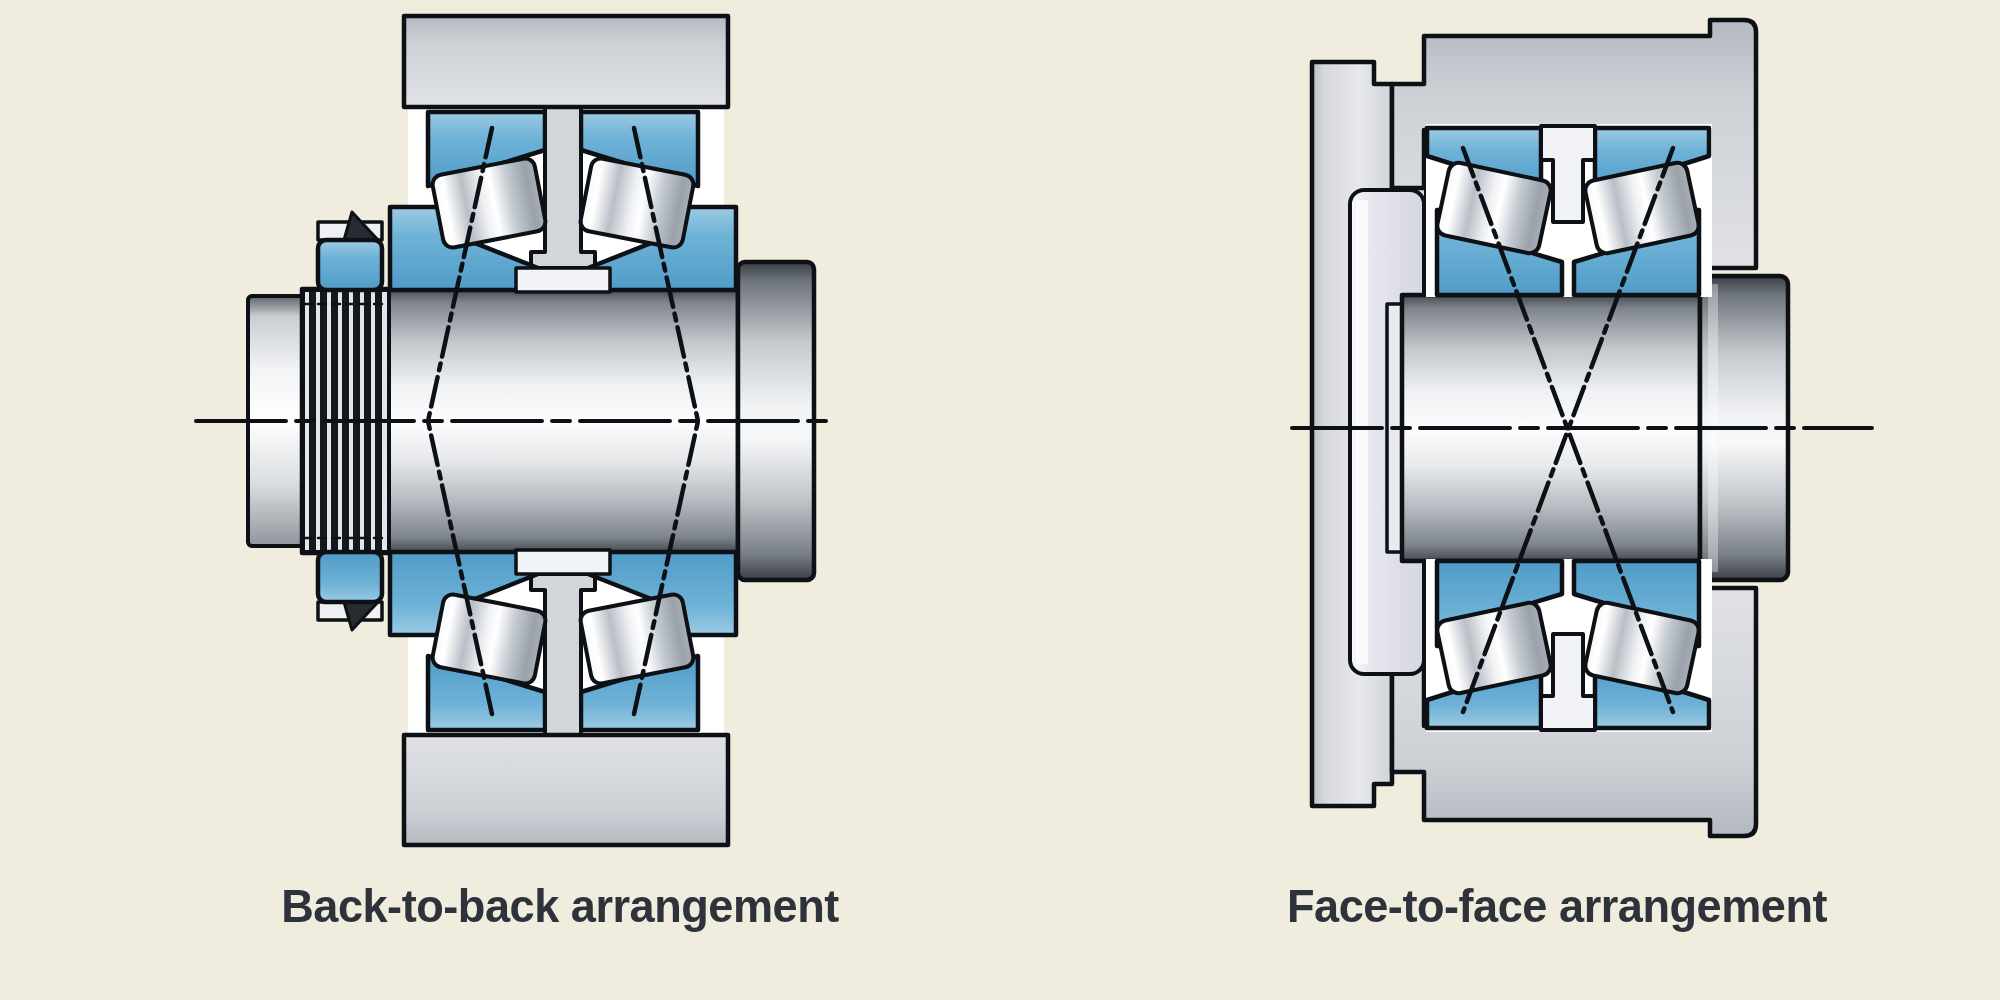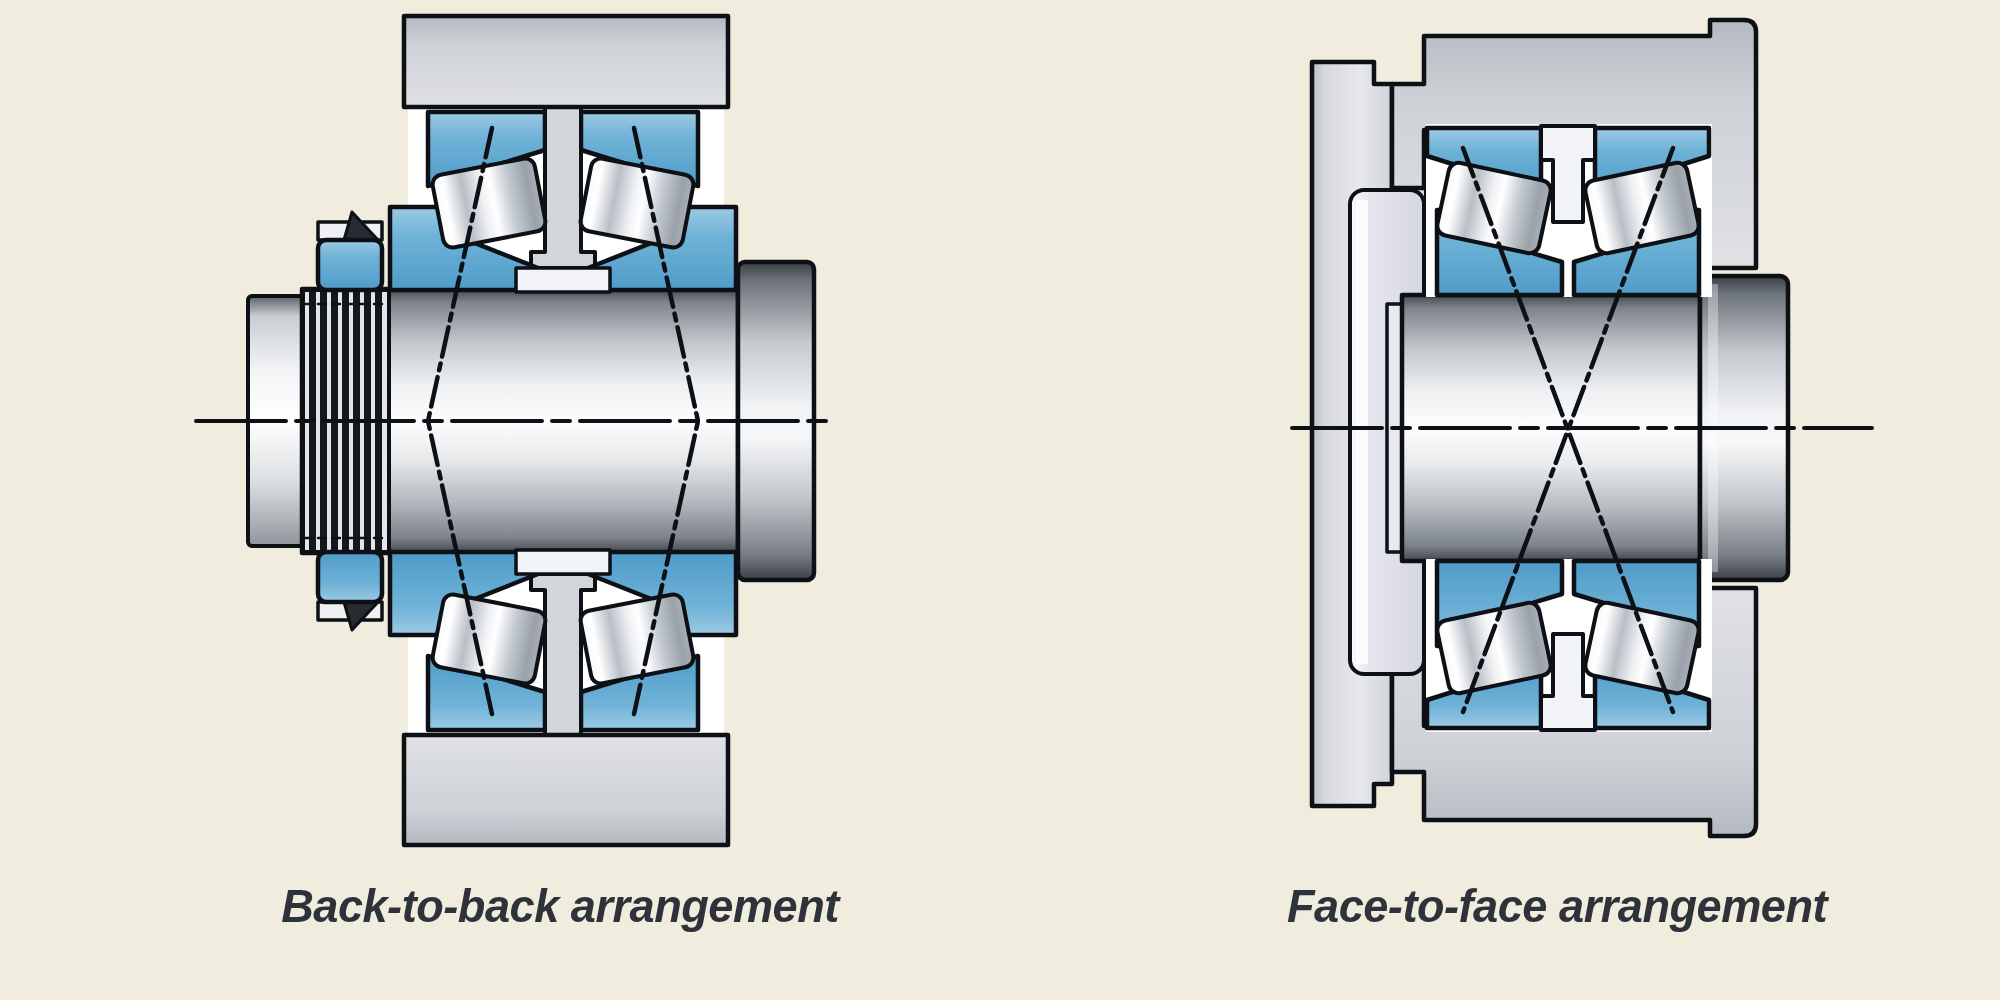--- a/index.html
+++ b/index.html
@@ -5,21 +5,20 @@
   html,body{margin:0;padding:0;}
   body{
     font-family:"Liberation Sans", sans-serif;
     background:var(--background,#f1edde);
   }
   .stage{
     position:relative;
     width:2000px;height:1000px;
     background:var(--background,#f1edde);
     overflow:hidden;
-    font-style:italic;
   }
   .stage svg{position:absolute;left:0;top:0;}
   .fig-label{
     position:absolute;
     transform:translateX(-50%) scaleX(.96);
     font-size:47px;
     font-weight:600;
     letter-spacing:-.5px;
     color:var(--label,#2e323b);
     white-space:nowrap;

